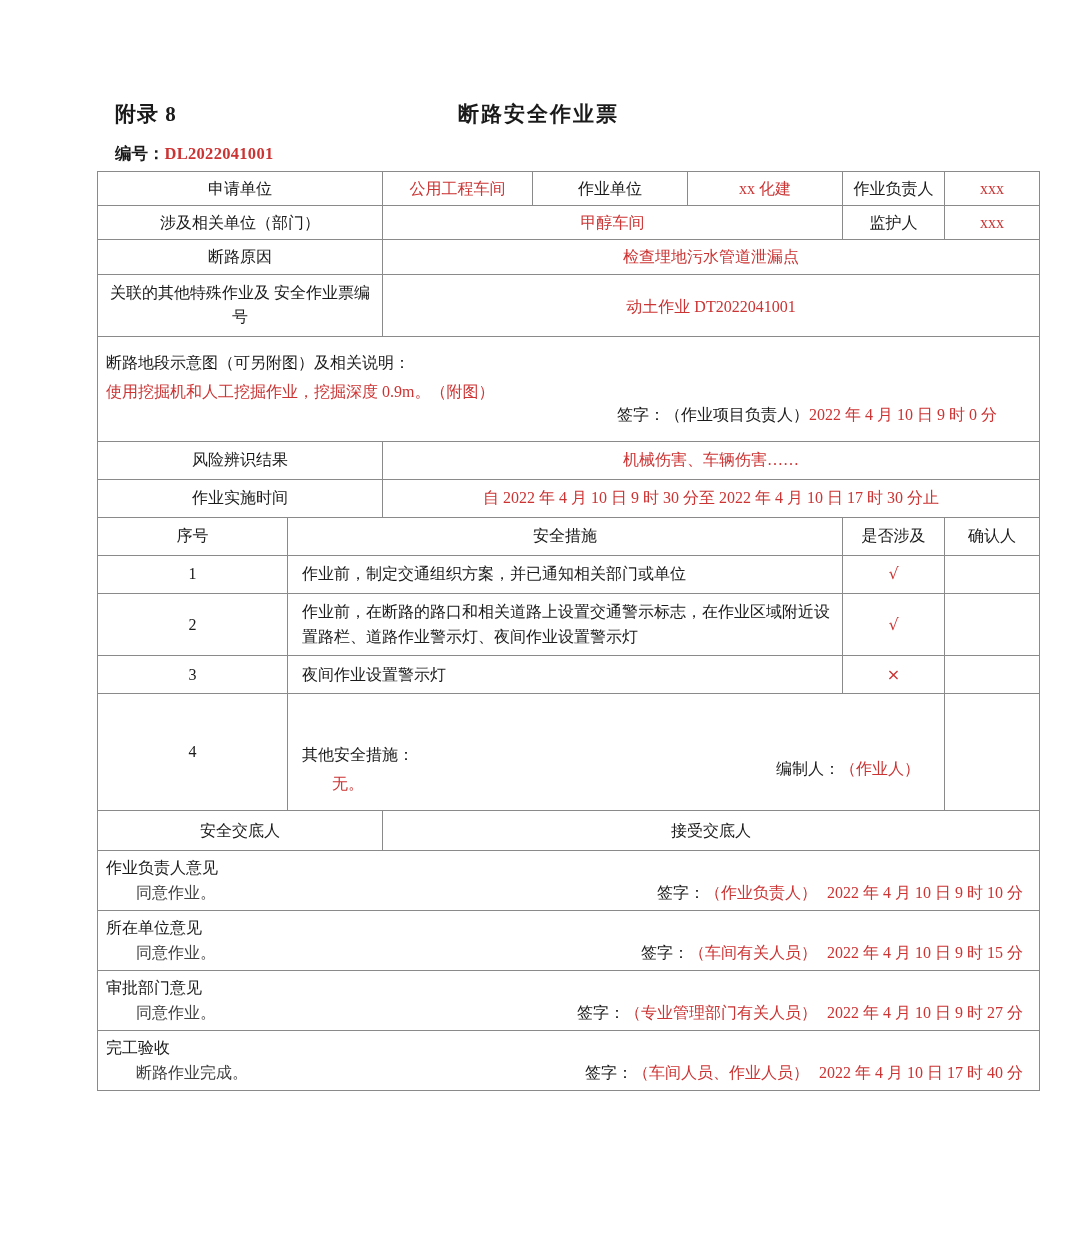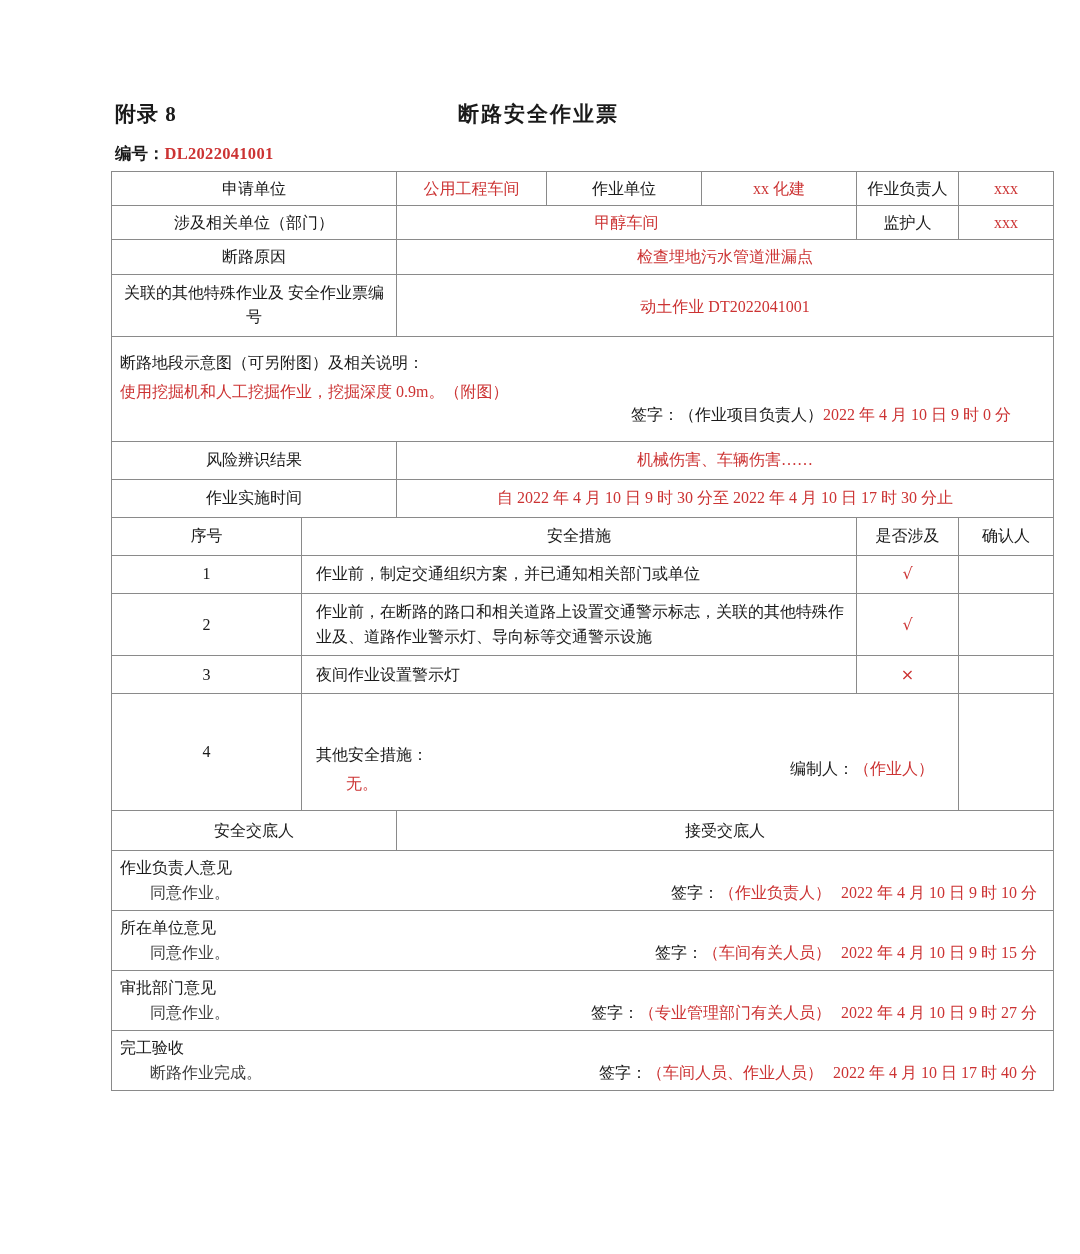--- a/index.html
+++ b/index.html
@@ -14,21 +14,21 @@
 
   
   .hdr{position:absolute;left:115px;top:100px;width:847px;height:40px;}
   .appendix{position:absolute;left:0;top:0;font-size:21px;font-weight:bold;letter-spacing:1px;}
   .doc-title{position:absolute;left:0;right:0;top:0;text-align:center;font-size:21px;font-weight:bold;letter-spacing:2px;}
   .no-line{position:absolute;left:115px;top:143px;width:847px;text-align:left;font-size:16.5px;font-weight:bold;}
   .no-line .lbl{color:#1a1a1a;}
   .no-line .val{color:#cc3333;letter-spacing:.3px;}
 
   
-  .form{position:absolute;left:111px;top:171px;width:847px;
+  .form{position:absolute;left:97px;top:171px;width:847px;
         border-collapse:collapse;table-layout:fixed;padding-left:8px;}
   .form td{
     border:1.4px solid #8a8a8a;
     font-size:16px;
     padding:5px 8px;
     vertical-align:middle;
     line-height:1.45;
   }
   .c{text-align:center;}
   .l{text-align:left;}
@@ -142,21 +142,21 @@
 
     <tr style="height:38px;">
       <td class="c">1</td>
       <td class="l" colspan="4" style="padding-left:14px;">作业前，制定交通组织方案，并已通知相关部门或单位</td>
       <td class="mark">√</td>
       <td class="c"></td>
     </tr>
 
     <tr style="height:62px;">
       <td class="c">2</td>
-      <td class="l" colspan="4" style="padding-left:14px;line-height:1.6;">作业前，在断路的路口和相关道路上设置交通警示标志，关联的其他特殊作业及、道路作业警示灯、导向标等交通警示设施</td>
+      <td class="l" colspan="4" style="padding-left:14px;line-height:1.6;">作业前，在断路的路口和相关道路上设置交通警示标志，在作业区域附近设置路栏、道路作业警示灯、夜间作业设置警示灯</td>
       <td class="mark" style="vertical-align:middle;">√</td>
       <td class="c"></td>
     </tr>
 
     <tr style="height:38px;">
       <td class="c">3</td>
       <td class="l" colspan="4" style="padding-left:14px;">夜间作业设置警示灯</td>
       <td class="mark">×</td>
       <td class="c"></td>
     </tr>

